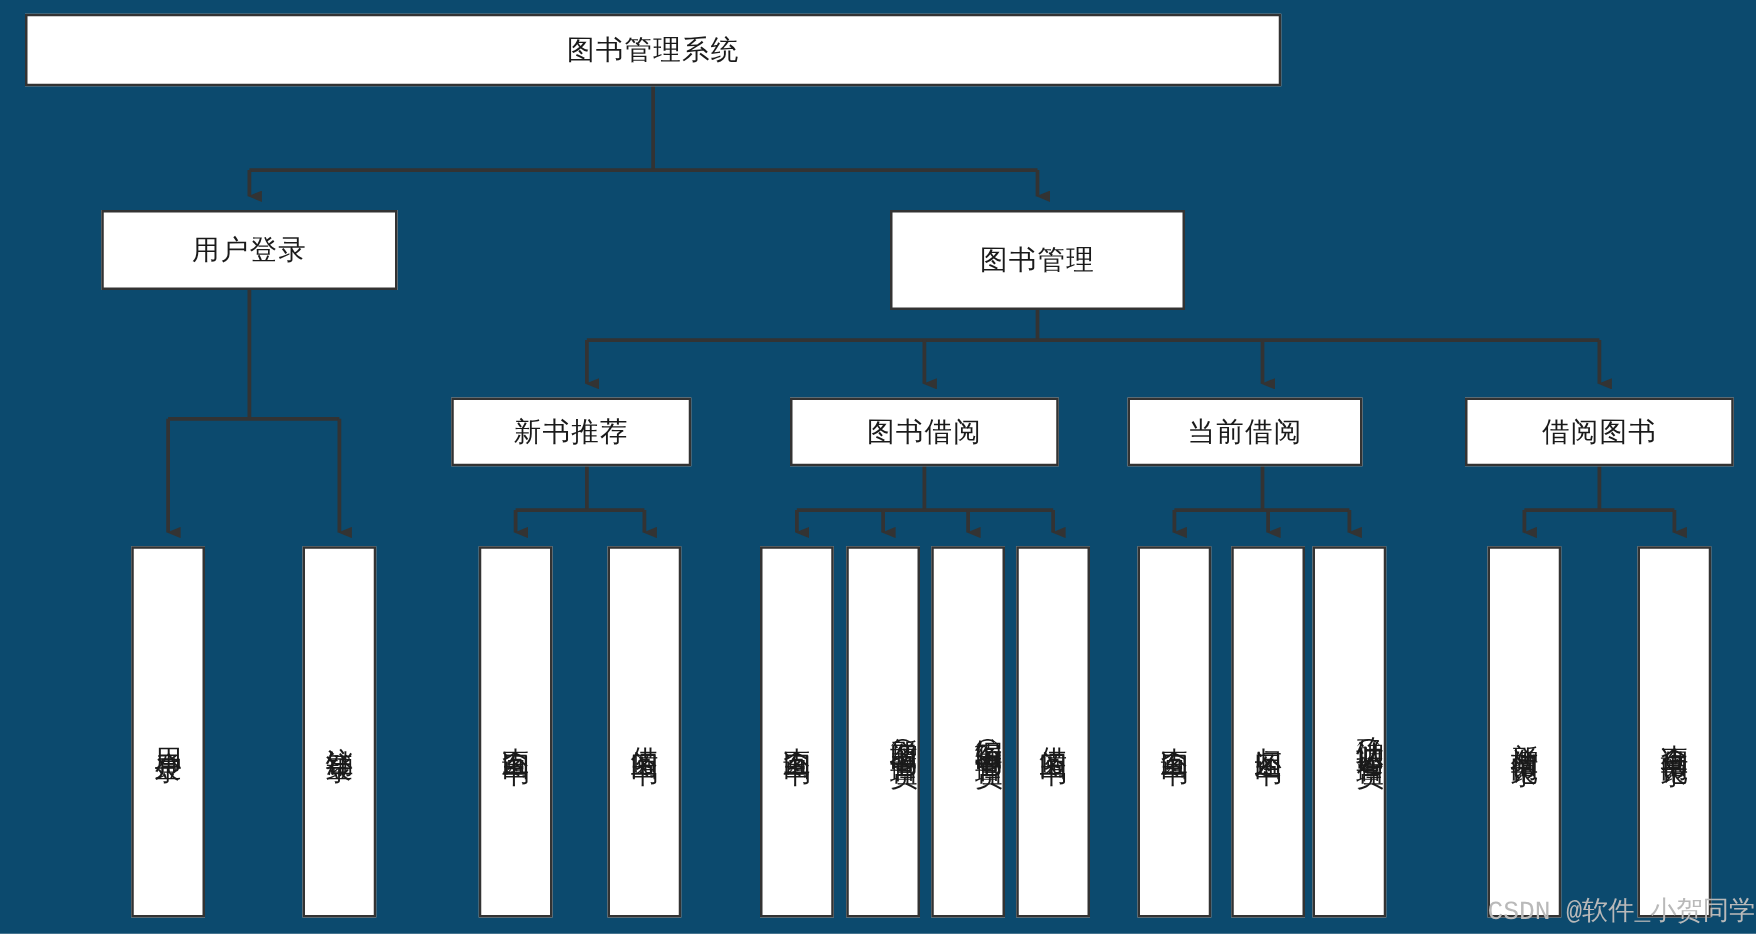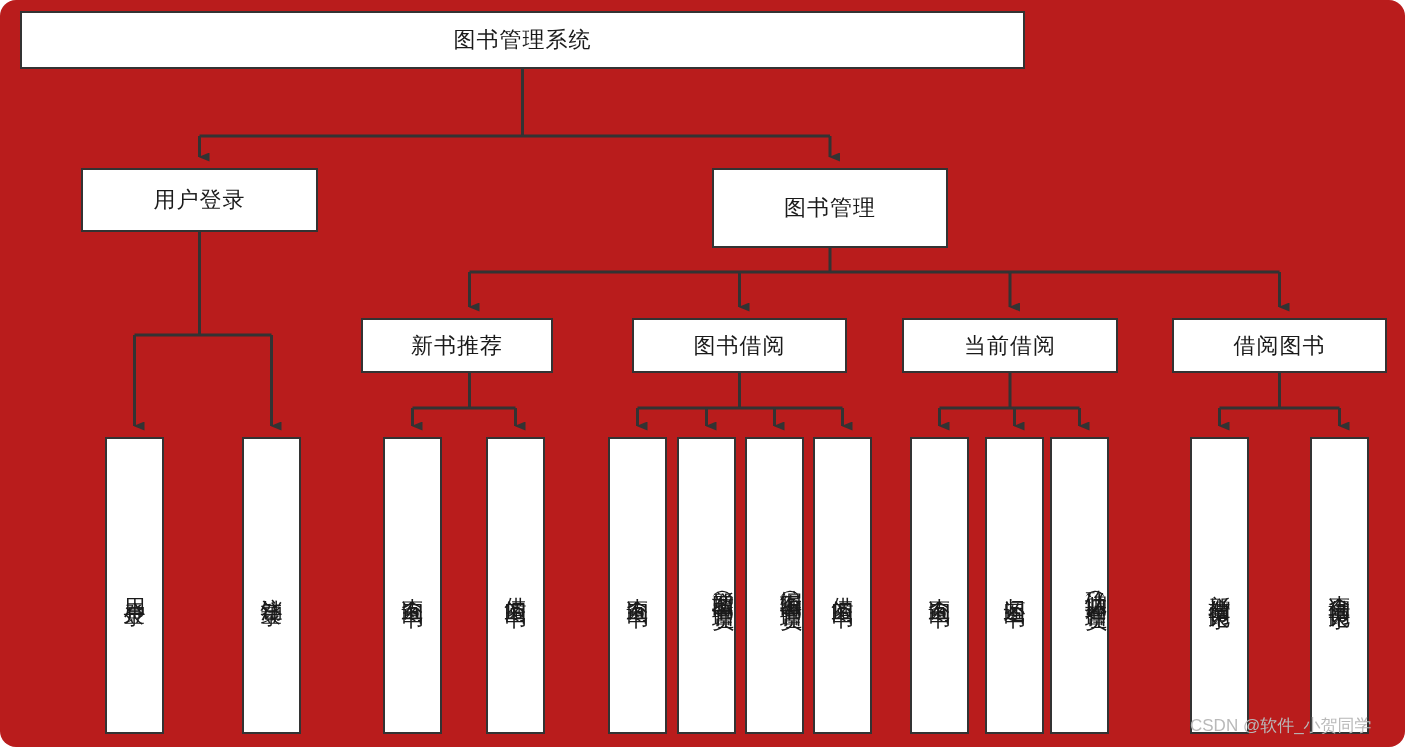--- a/index.html
+++ b/index.html
@@ -11,22 +11,21 @@
     width: 1405px;
     height: 747px;
     font-family: "Liberation Sans", "DejaVu Sans", sans-serif;
     overflow: hidden;
     position: relative;
   }
   #diagram-root {
     position: relative;
     width: 1405px;
     height: 747px;
-    background: #b91c1c;
-    border-radius: 16px;
+    background: #0c4a6e;
   }
   svg.edges {
     position: absolute;
     left: 0;
     top: 0;
     width: 1405px;
     height: 747px;
     pointer-events: none;
   }
   .node {
@@ -57,25 +56,25 @@
     align-items: flex-start;
     justify-content: center;
   }
   .node-v.centered {
     align-items: center;
   }
   .watermark {
     position: absolute;
     left: 1190px;
     top: 714px;
-    font-size: 17px;
+    font-size: 21px;
     color: #b9b9b9;
     white-space: nowrap;
     z-index: 3;
-    font-family: Liberation Sans, sans-serif;
+    font-family: Liberation Mono, monospace;
   }
 </style>
 </head>
 <body>
 
 <div id="diagram-root">
 
   <svg class="edges" viewBox="0 0 1405 747">
     <defs>
       <marker id="arrowhead" markerWidth="9" markerHeight="11" refX="4.5" refY="10" orient="auto" markerUnits="userSpaceOnUse">
@@ -128,21 +127,21 @@
       </div>
       <div class="node node-h" style="left: 712px; top: 168px; width: 236px; height: 80px;">
         <span>图书管理</span>
       </div>
       <div class="node node-h" style="left: 361px; top: 318px; width: 192px; height: 55px;">
         <span>新书推荐</span>
       </div>
       <div class="node node-h" style="left: 632px; top: 318px; width: 215px; height: 55px;">
         <span>图书借阅</span>
       </div>
-      <div class="node node-h" style="left: 902px; top: 318px; width: 216px; height: 55px;">
+      <div class="node node-h" style="left: 902px; top: 318px; width: 188px; height: 55px;">
         <span>当前借阅</span>
       </div>
       <div class="node node-h" style="left: 1172px; top: 318px; width: 215px; height: 55px;">
         <span>借阅图书</span>
       </div>
       <div class="node node-v centered" style="left: 105px; top: 437px; width: 59px; height: 297px;">
         <span>用户登录</span>
       </div>
       <div class="node node-v centered" style="left: 242px; top: 437px; width: 59px; height: 297px;">
         <span>注销登录</span>

